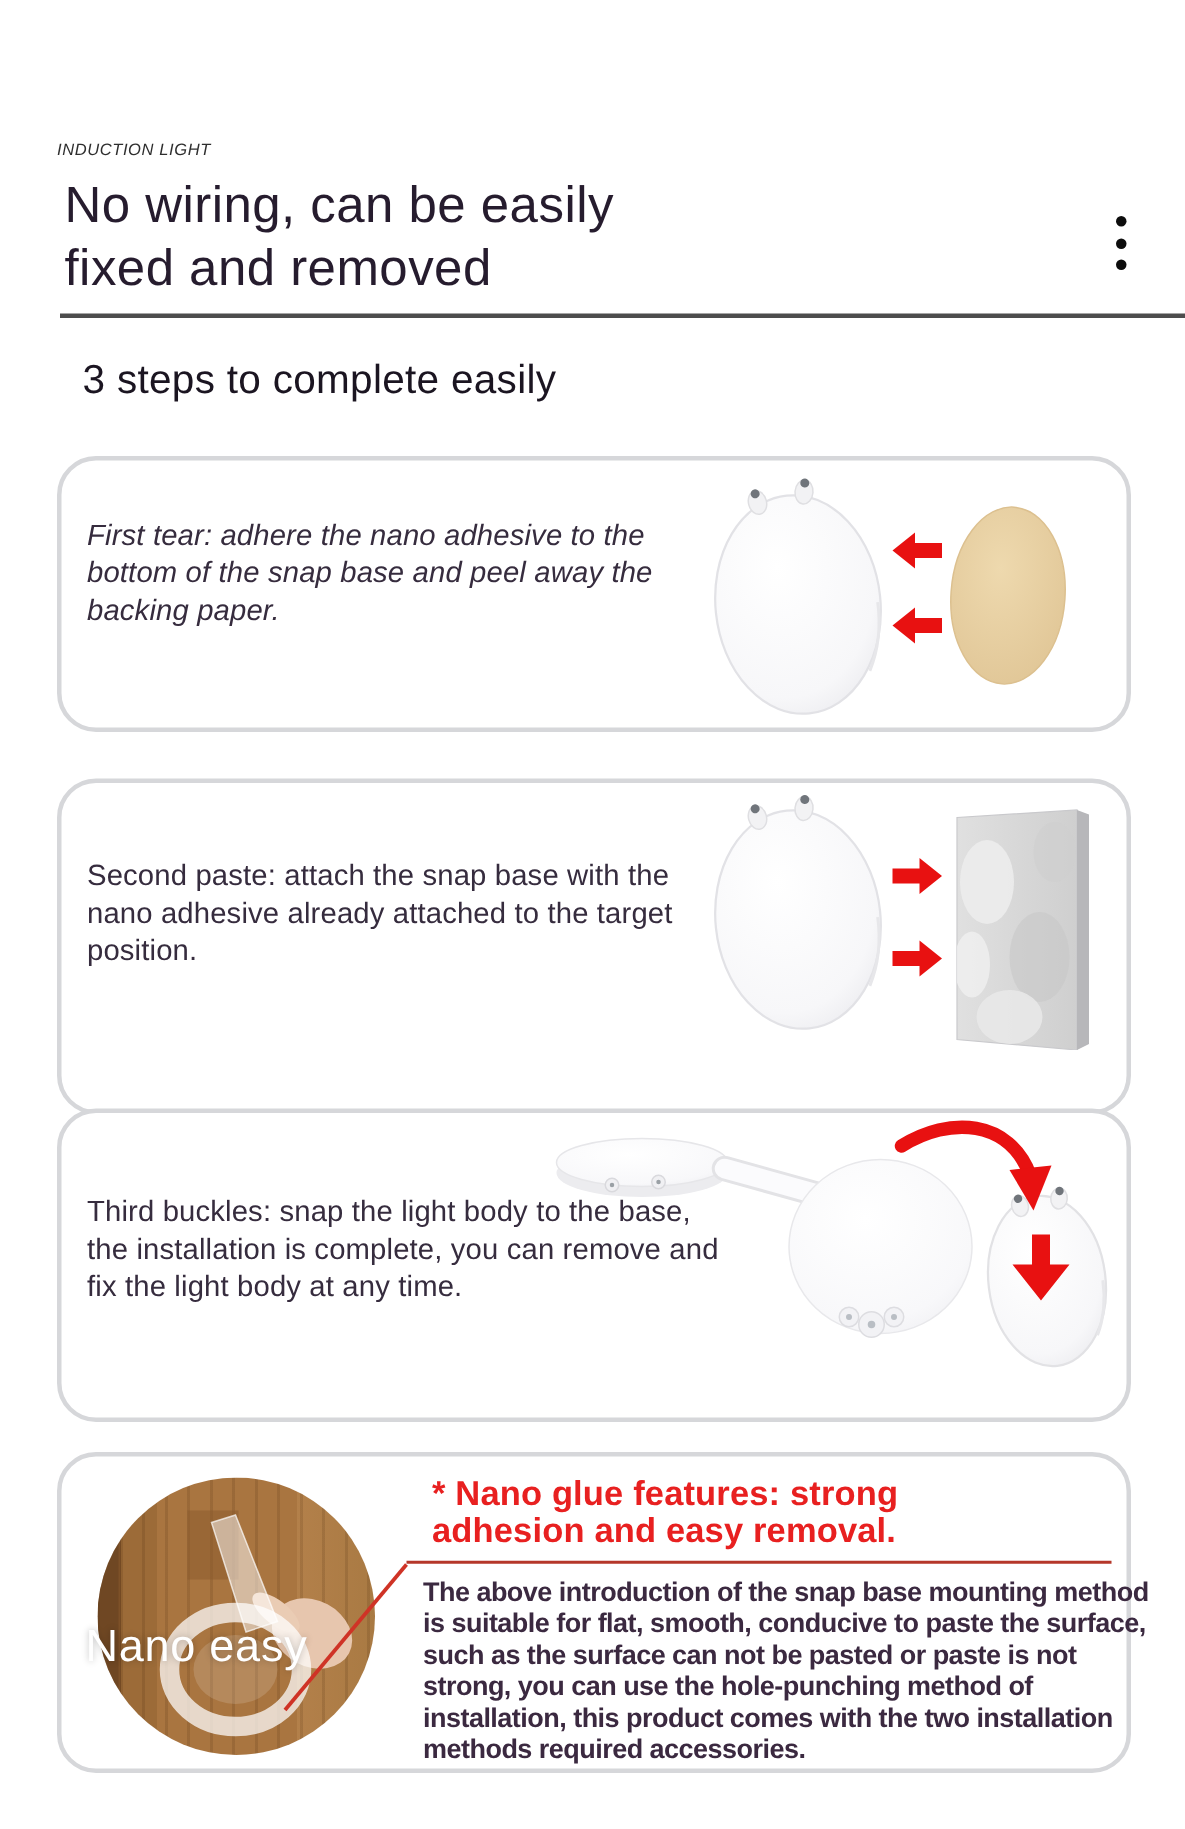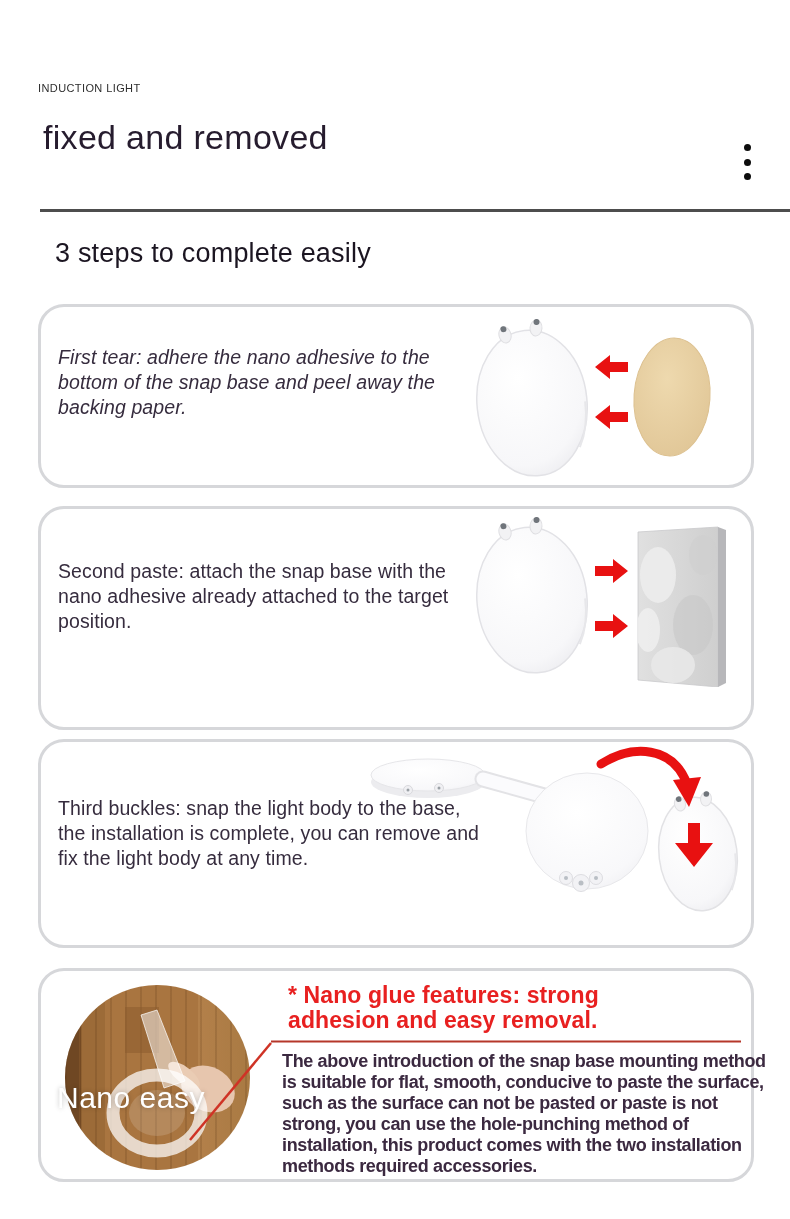--- a/index.html
+++ b/index.html
@@ -1,22 +1,22 @@
 <!DOCTYPE html>
 <html><head>
 <meta charset="utf-8">
 <style>
   html,body{margin:0;padding:0;background:#ffffff;}
   .page{
     position:relative;width:790px;height:1219px;background:#ffffff;
     font-family:"Liberation Sans",sans-serif;overflow:hidden;
   }
   .brand{
-    position:absolute;left:38px;top:82px;font-size:11px;letter-spacing:.4px;
-    color:#2e2e2e;font-weight:400;
+    position:absolute;left:38px;top:94px;font-size:11px;letter-spacing:.4px;
+    color:#2e2e2e;font-weight:400;font-style:italic;
   }
   .title{
     position:absolute;left:43px;top:116px;font-size:34px;line-height:42px;
     font-weight:500;color:#261c2e;letter-spacing:.3px;
   }
   .kebab{
     position:absolute;left:740px;top:144px;width:14px;height:36px;
     display:flex;flex-direction:column;align-items:center;justify-content:space-between;
     cursor:pointer;
   }
@@ -24,21 +24,21 @@
   .hr{position:absolute;left:40px;top:209px;width:750px;height:3px;background:#4d4d4d;}
   .subtitle{
     position:absolute;left:43px;top:238px;font-size:27px;font-weight:500;
     color:#1b1521;letter-spacing:.2px;margin-left:12px;
   }
   .stepbox{
     position:absolute;left:38px;width:716px;background:#ffffff;
     border:3px solid #d6d7da;border-radius:26px;box-sizing:border-box;
   }
   .b1{top:304px;height:184px;font-style:italic;}
-  .b2{top:506px;height:224px;}
+  .b2{top:519px;height:224px;}
   .b3{top:739px;height:209px;padding-left:27px;}
   .b4{top:968px;height:214px;}
   .step-text{
     position:absolute;left:17px;color:#362c3e;font-size:19.5px;line-height:25px;
     font-weight:400;letter-spacing:.1px;
   }
   .t1{top:38px;width:415px;}
   .t2{top:50px;width:400px;}
   .t3{top:54px;width:425px;}
   .illus{position:absolute;}
@@ -90,20 +90,21 @@
       <linearGradient id="wallG" x1="0" y1="0" x2="1" y2="0">
         <stop offset="0%" stop-color="#e0e0e0"></stop>
         <stop offset="100%" stop-color="#cfcfcf"></stop>
       </linearGradient>
     </defs>
   </svg>
 
   <div class="brand">INDUCTION LIGHT</div>
 
   <div class="title">
+    <div>No wiring, can be easily</div>
     <div>fixed and removed</div>
   </div>
 
   <div class="kebab">
     <span class="dot"></span>
     <span class="dot"></span>
     <span class="dot"></span>
   </div>
 
   <div class="hr"></div>

